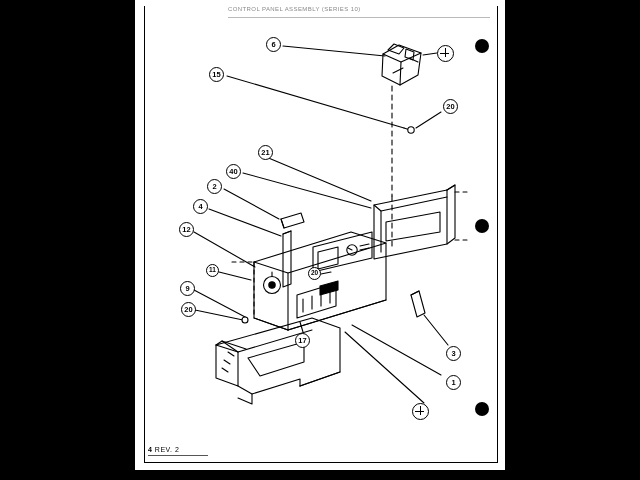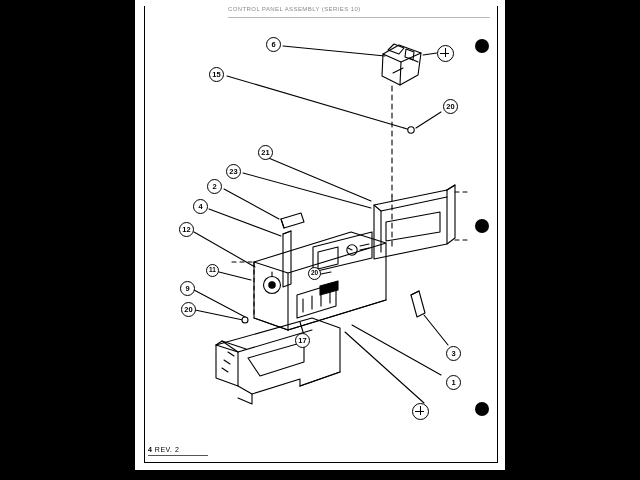--- a/index.html
+++ b/index.html
@@ -152,21 +152,21 @@
       <path d="M254,262 L254,318" stroke-dasharray="4,4"></path>
       <path d="M232,262 L254,262" stroke-dasharray="4,4"></path>
 
     </g>
   </svg>
 
   <div class="cal small" style="left:266px;top:37px;">6</div>
   <div class="cal small" style="left:209px;top:67px;">15</div>
   <div class="cal small" style="left:443px;top:99px;">20</div>
   <div class="cal small" style="left:243px;top:145px;margin-left:15px;">21</div>
-  <div class="cal small" style="left:226px;top:164px;">23</div>
+  <div class="cal small" style="left:226px;top:164px;">40</div>
   <div class="cal small" style="left:207px;top:179px;">2</div>
   <div class="cal small" style="left:193px;top:199px;">4</div>
   <div class="cal small" style="left:179px;top:222px;">12</div>
   <div class="cal tiny" style="left:206px;top:264px;">11</div>
   <div class="cal tiny" style="left:308px;top:267px;">20</div>
   <div class="cal small" style="left:180px;top:281px;">9</div>
   <div class="cal small" style="left:181px;top:302px;">20</div>
   <div class="cal small" style="left:295px;top:333px;">17</div>
   <div class="cal small" style="left:446px;top:346px;">3</div>
   <div class="cal small" style="left:446px;top:375px;">1</div>

